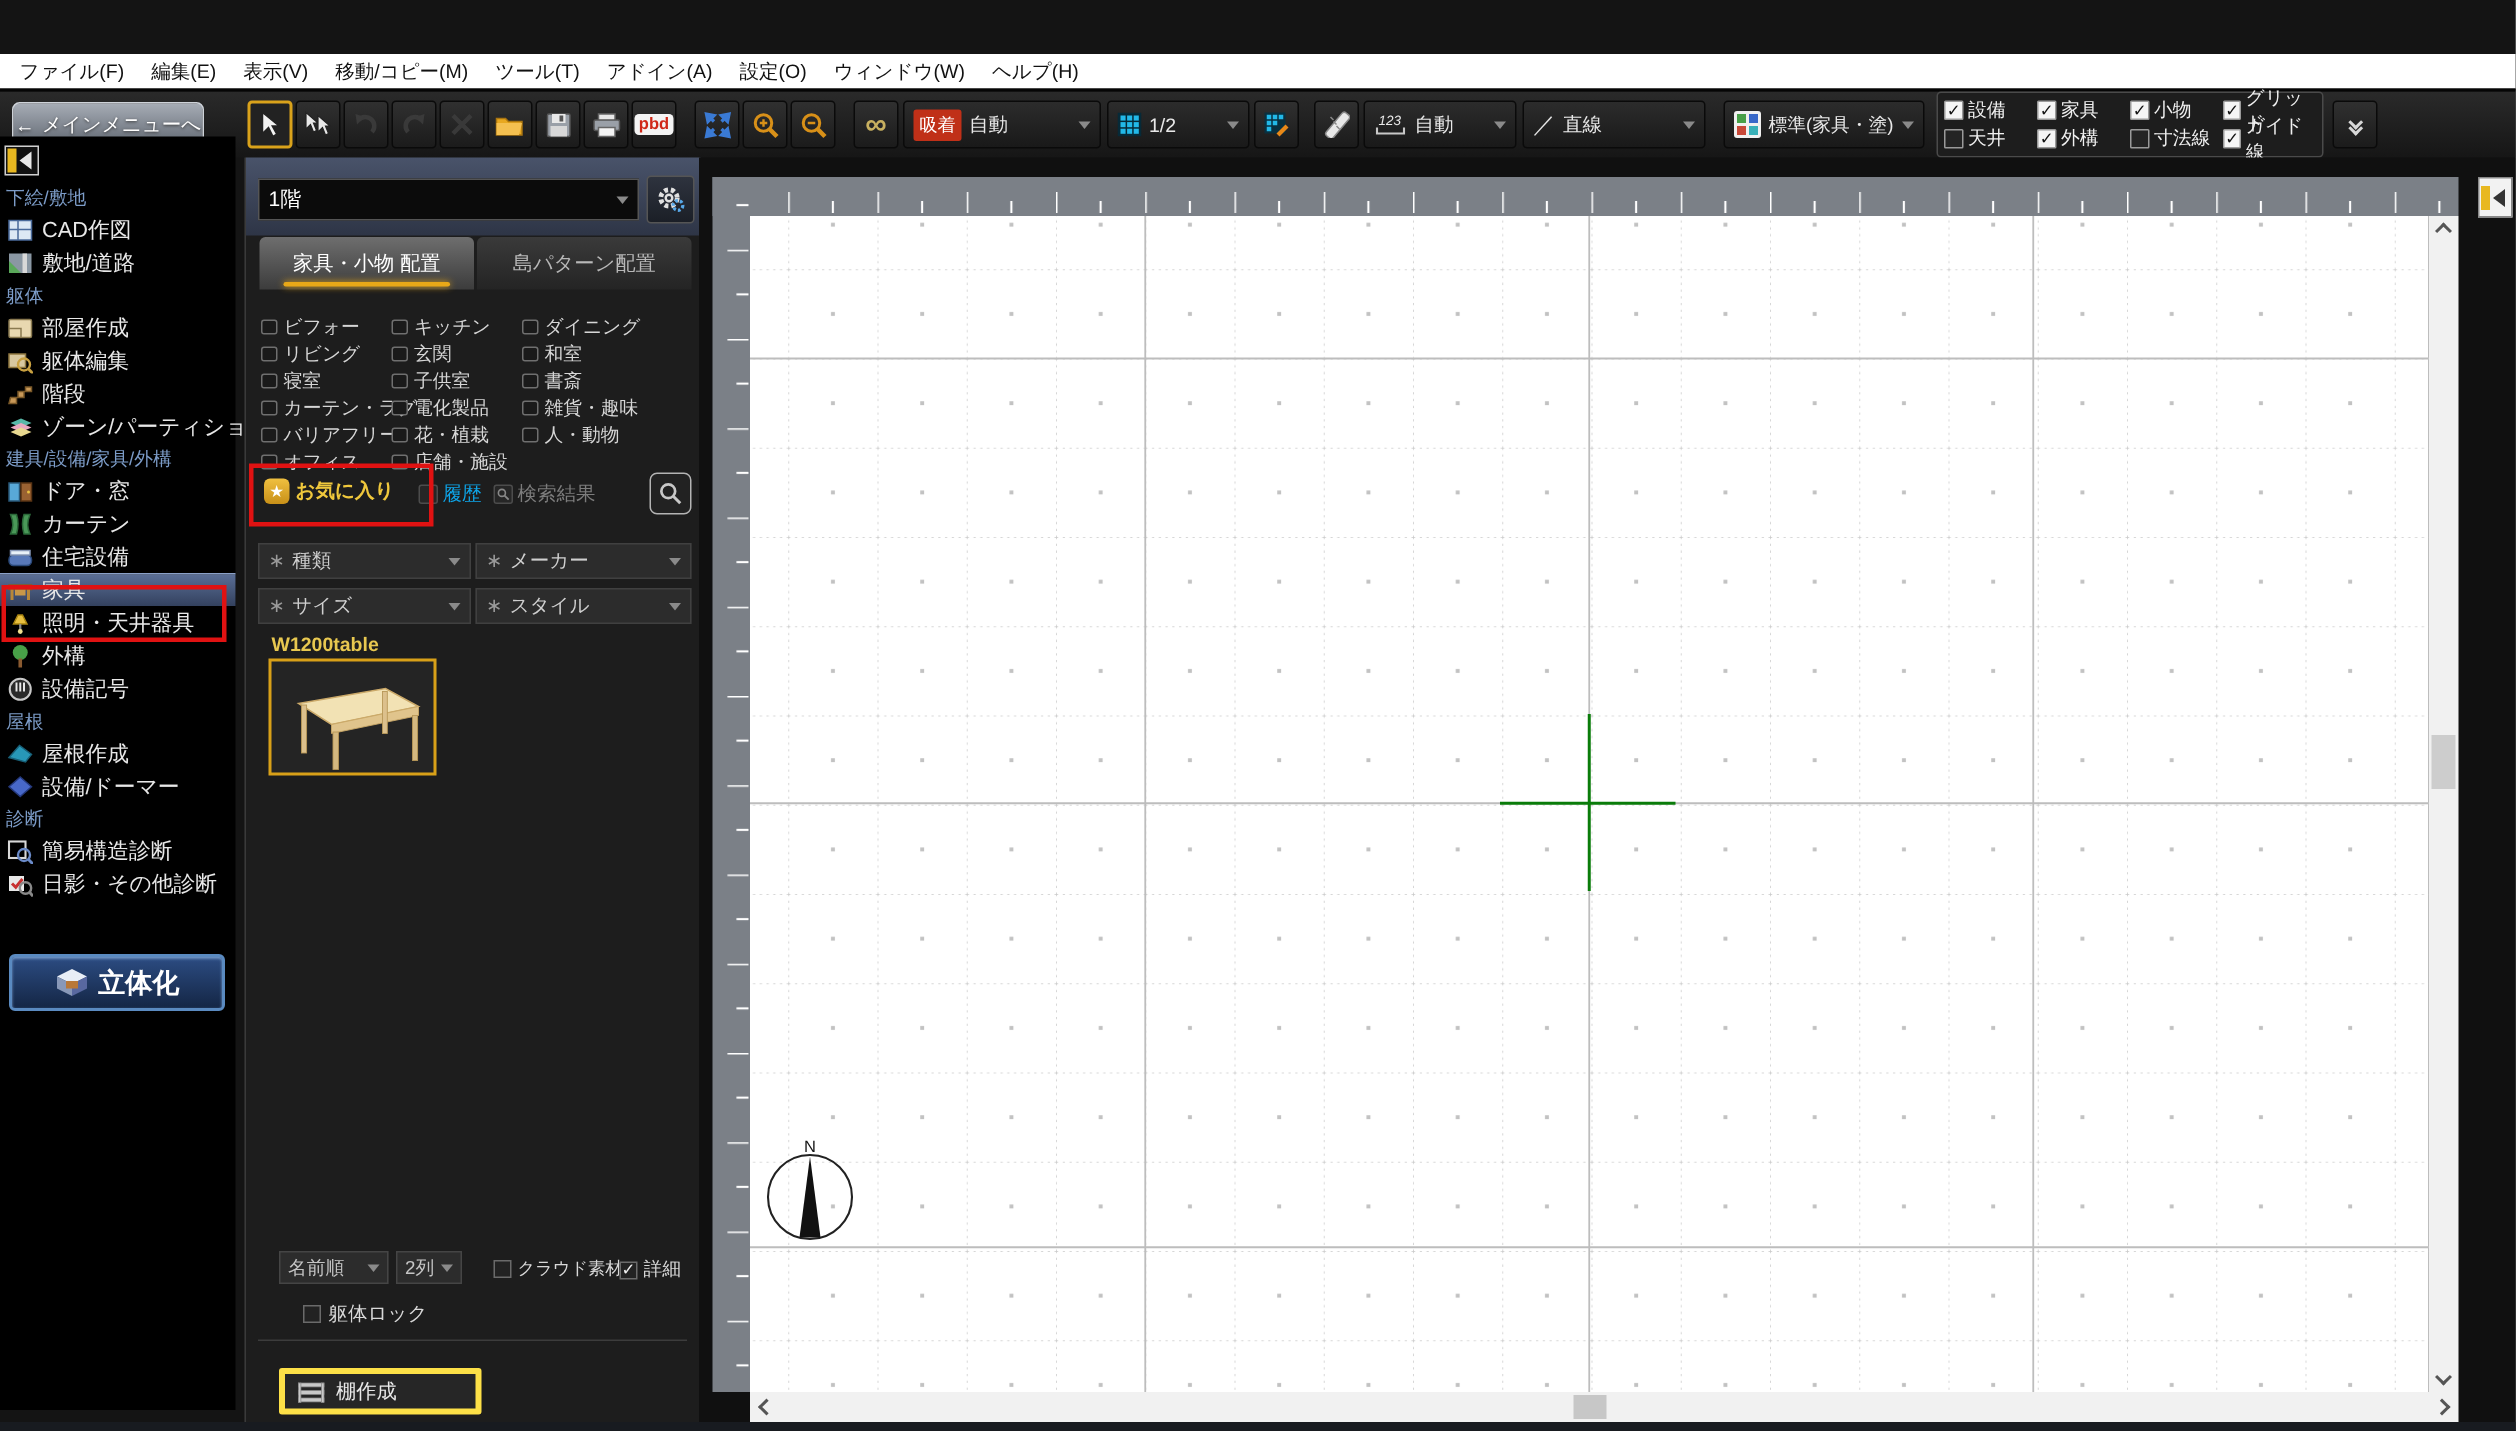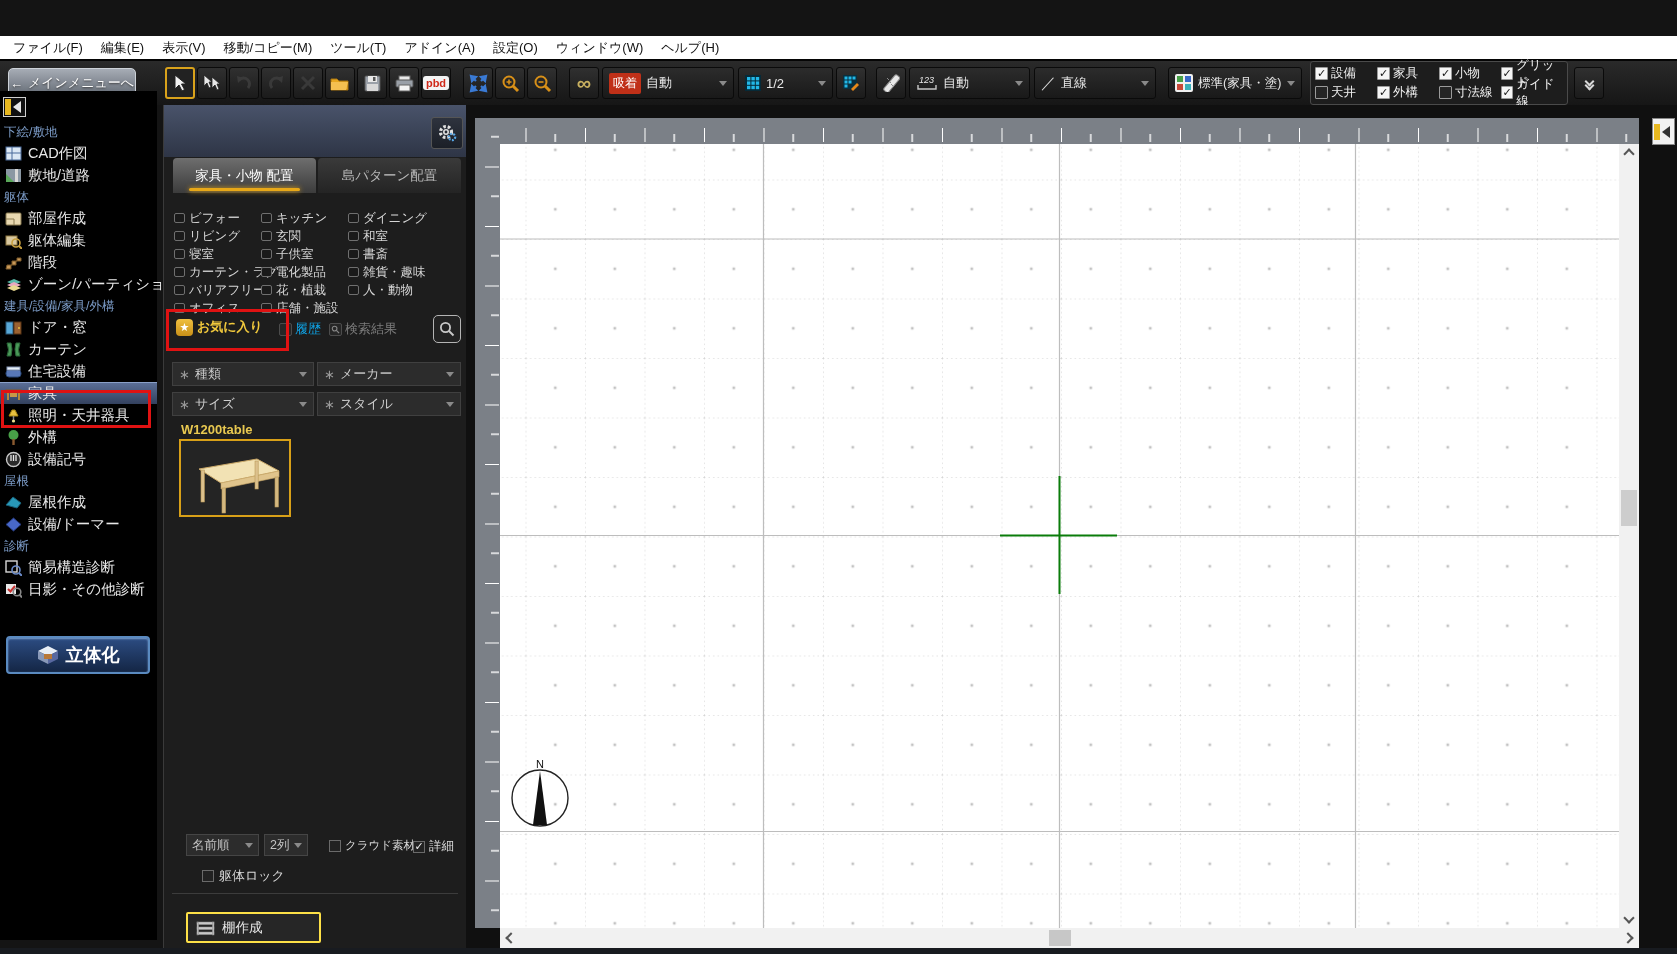--- a/index.html
+++ b/index.html
@@ -109,21 +109,21 @@
     background:#242424; }
   .sort-row { position:absolute; left:0; top:729px; width:303px; height:26px; }
   .sm-dd { position:absolute; height:22px; background:#2c2c2c; border:1px solid #454545; display:flex;
     align-items:center; gap:4px; padding:0 5px; color:#c4c4c4; font-size:12.5px; }
   .sm-cb { width:12px; height:12px; border:1px solid #6a6a6a; background:#222; display:flex;
     align-items:center; justify-content:center; color:#f0f0f0; font-size:11px; }
   .sm-lab { color:#d8d8d8; font-size:12.5px; white-space:nowrap; }
   .lock-row { position:absolute; left:22px; top:762px; display:flex; align-items:center; gap:5px;padding-left:16px; }
   .panel-div { position:absolute; left:8px; right:8px; top:788px; height:1px; background:#3c3c3c; }
   .shelf-btn { position:absolute; left:22px; top:807px; width:135px; height:31px; background:#262626;
-    border:2px solid #fde047; border-radius:2px; display:flex; align-items:center; gap:7px;
+    border:4px solid #fde047; border-radius:2px; display:flex; align-items:center; gap:7px;
     padding-left:8px; color:#e8e8e8; font-size:13.5px; }
 
   
   #canvasarea { position:absolute; left:466px; top:105px; width:1211px; height:849px; background:#101010; }
   .ruler-top { position:absolute; left:9px; top:13px; width:1164px; height:26px; background:#7b8087; }
   .ruler-left { position:absolute; left:9px; top:13px; width:25px; height:810px; background:#7b8087; }
   .drawing { position:absolute; left:34px; top:39px; width:1119px; height:784px; background:#ffffff; }
   .vscroll { position:absolute; left:1153px; top:39px; width:20px; height:784px; background:#f1f1f1; }
   .hscroll { position:absolute; left:34px; top:823px; width:1139px; height:20px; background:#f1f1f1; }
   .thumb-v { position:absolute; left:2px; top:346px; width:16px; height:36px; background:#cdcdcd; }
@@ -287,21 +287,21 @@
           <path d="M9 15 L15 9 L17 11 L11 17 Z" fill="#e88818"></path>
         </svg>
     </div>
     <div style="width:8px"></div>
     <div class="tb-btn">
       <svg width="18" height="18" viewBox="0 0 18 18">
           <rect x="7" y="-1" width="6" height="20" rx="2" transform="rotate(40 9 9)" fill="#e8e8e8" stroke="#888"></rect>
           <path d="M5 4 l2 2 M7 7 l2 2 M9 10 l2 2" stroke="#888" stroke-width="1"></path>
         </svg>
     </div>
-    <div class="tb-dd" style="width:121px">
+    <div class="tb-dd" style="width:102px">
       <svg width="22" height="18" viewBox="0 0 22 18">
           <text x="3" y="9" font-size="9" fill="#e8e8e8" font-style="italic">123</text>
           <path d="M2 11 v4 h18 v-4" fill="none" stroke="#c8c8c8" stroke-width="1.4"></path>
         </svg>
       <span>自動</span>
       <span class="dd-arrow"></span>
     </div>
     <div class="tb-dd" style="width:122px">
       <span style="color:#e8e8e8;font-size:15px">／</span>
       <span>直線</span>
@@ -505,20 +505,24 @@
           <polygon points="1,6 11,11 11,19 1,14" fill="#8898b8"></polygon>
           <polygon points="21,6 11,11 11,19 21,14" fill="#5868a0"></polygon>
           <rect x="7" y="9" width="8" height="5" fill="#b87838"></rect>
         </svg>
       <span>立体化</span>
     </div>
   </div>
 
   <div id="panel">
     <div class="floor-band"></div>
+    <div class="floor-dd">
+      <span>1階</span>
+      <span class="dd-arrow"></span>
+    </div>
     <div class="gear-btn">
       <svg width="20" height="20" viewBox="0 0 20 20">
           <circle cx="9" cy="9" r="5.5" fill="none" stroke="#e0e0e0" stroke-width="3.2" stroke-dasharray="2.6 1.9"></circle>
           <circle cx="9" cy="9" r="2.2" fill="none" stroke="#e0e0e0" stroke-width="1.6"></circle>
           <circle cx="15" cy="14" r="3.2" fill="none" stroke="#58a8e8" stroke-width="2.2" stroke-dasharray="1.8 1.4"></circle>
         </svg>
     </div>
     <div class="tab active">
       <span>家具・小物 配置</span>
     </div>

